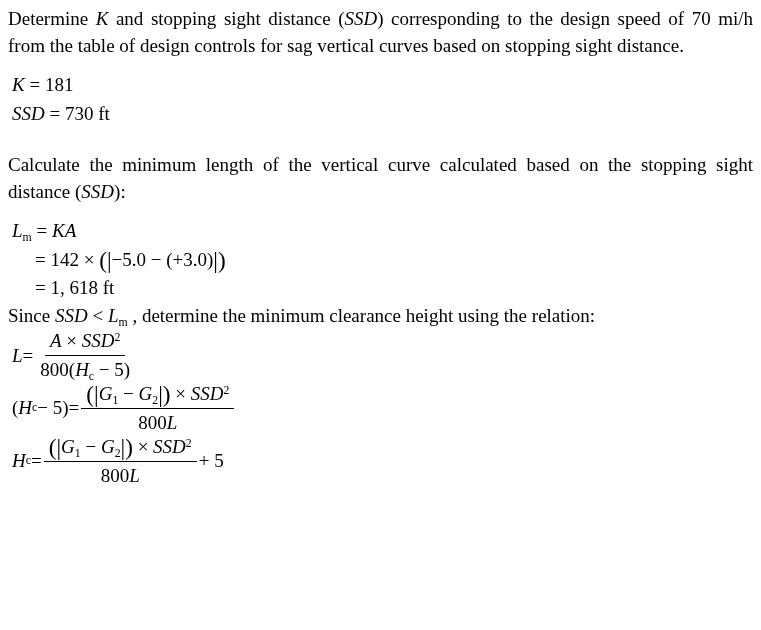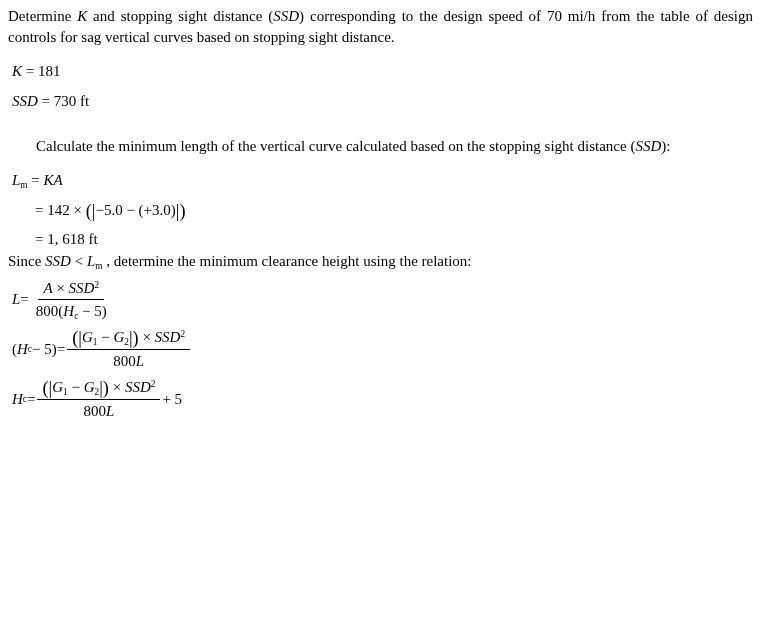--- a/index.html
+++ b/index.html
@@ -5,33 +5,33 @@
   * { box-sizing: border-box; }
   html, body { margin: 0; padding: 0; }
   body {
     width: 761px; height: 630px;
     background: #ffffff;
     overflow: hidden;
   }
   .page {
     padding: 6px 8px 0 8px;
     font-family: "Liberation Serif", "DejaVu Serif", serif;
-    font-size: 15px;
+    font-size: 19px;
     color: #000000;
     width: 761px;
   }
   .para { margin: 0; text-align: justify; line-height: 1.4; }
   .it { font-style: italic; }
   .rm { font-style: normal; }
   .eqline { line-height: 1.5; white-space: nowrap; }
   .ind1 { margin-left: 4px; }
   .ind2 { margin-left: 27px; }
   .mt-xs { margin-top: 12px; }
-  .mt-sm { margin-top: 7px; }
-  .mt-lg { margin-top: 24px; margin-left: 28px; }
+  .mt-sm { }
+  .mt-lg { margin-top: 24px; }
   sub, sup { font-size: 0.62em; line-height: 0; font-style: normal; }
   sub { vertical-align: -0.3em; }
   sup { vertical-align: 0.55em; }
   .gp { font-size: 1.22em; vertical-align: -0.09em; line-height: 1; }
   .eq-frac { display: flex; align-items: center; white-space: nowrap; }
   .frac { display: inline-flex; flex-direction: column; align-items: center; text-align: center; margin: 0 2px; }
   .frac .num { padding: 0 5px 2px 5px; border-bottom: 1.4px solid #000; line-height: 1.25; text-align: right; }
   .frac .den { padding: 2px 5px 0 5px; line-height: 1.25; }
 </style>
 </head>

